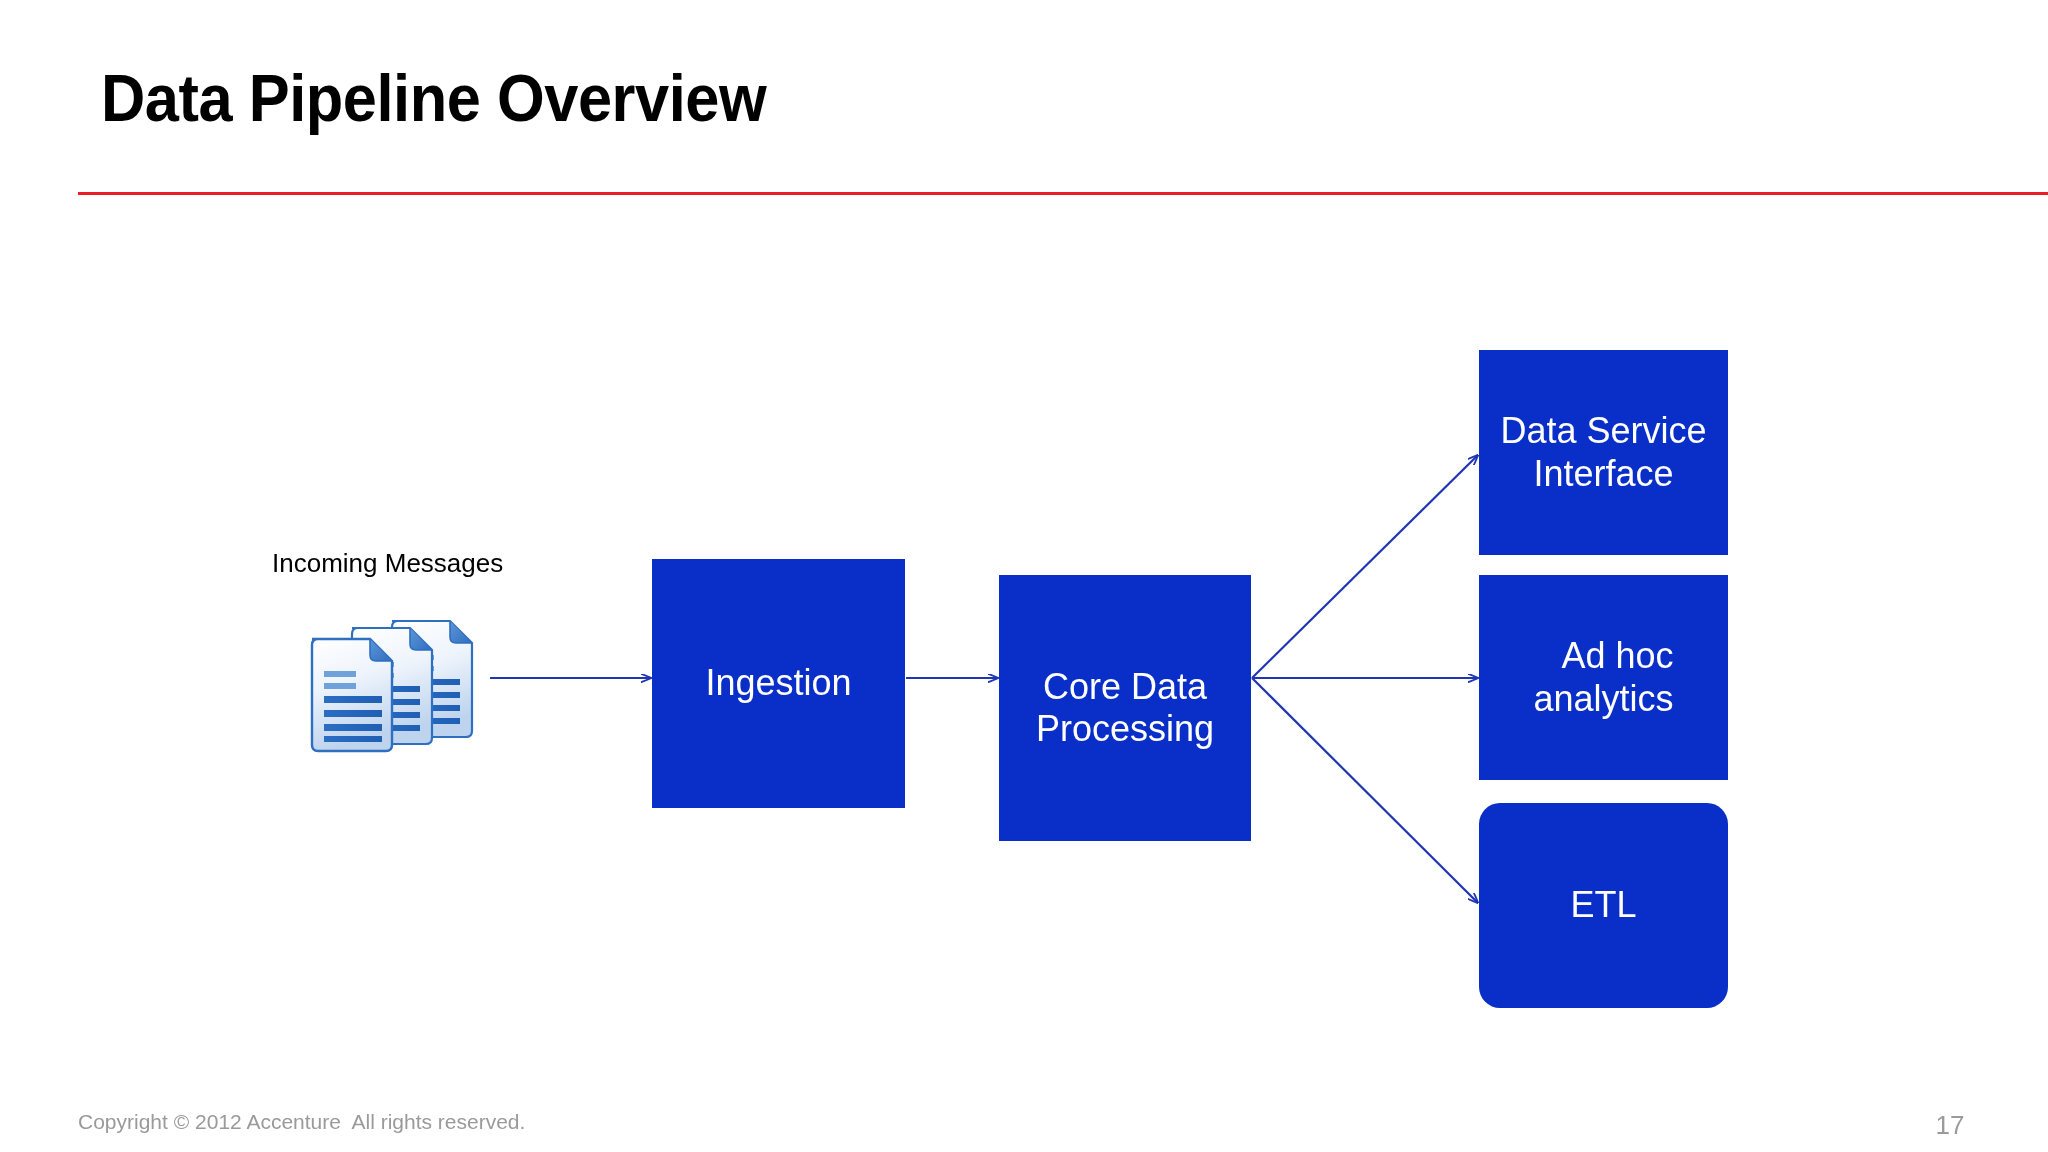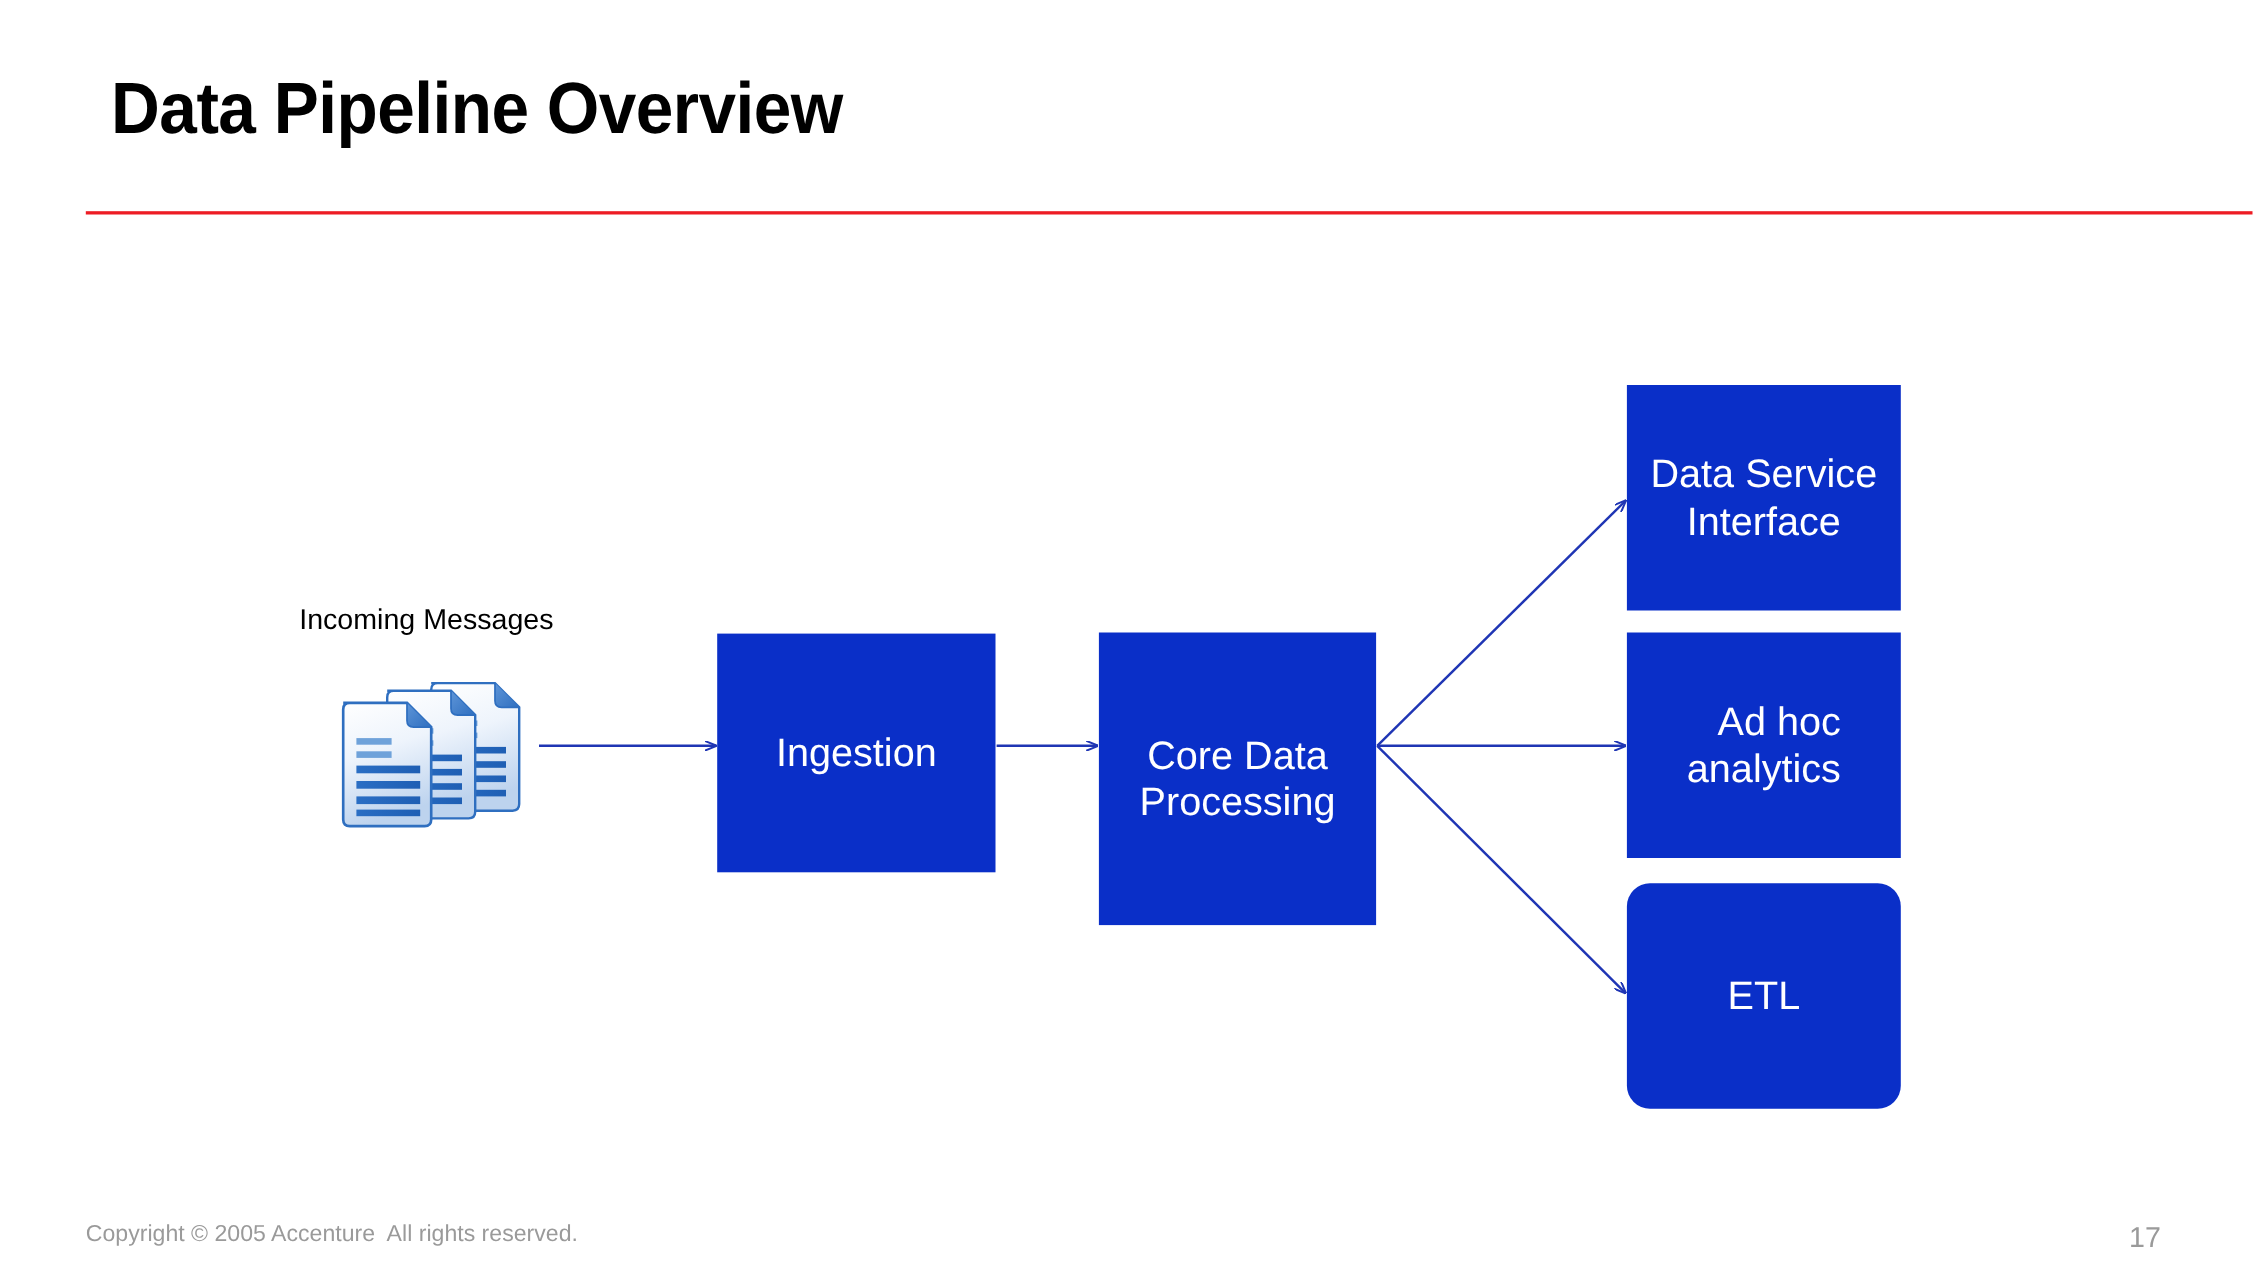--- a/index.html
+++ b/index.html
@@ -73,21 +73,21 @@
     justify-content: center;
     text-align: center;
     font-size: 36px;
     line-height: 1.18;
     font-weight: 400;
     box-sizing: border-box;
     padding: 4px 10px;
   }
   .proc-box .box-label { display: block; }
 
-  #box-ingestion        { left: 652px;  top: 576px; width: 253px; height: 217px; }
+  #box-ingestion        { left: 652px;  top: 559px; width: 253px; height: 249px; }
   #box-core-processing  { left: 999px;  top: 575px; width: 252px; height: 266px; }
   #box-data-service     { left: 1479px; top: 350px; width: 249px; height: 205px; }
   #box-adhoc            { left: 1479px; top: 575px; width: 249px; height: 205px; text-align: right; }
   #box-etl              { left: 1479px; top: 803px; width: 249px; height: 205px; border-radius: 21px; }
 
   
   #incoming-label {
     position: absolute;
     left: 272px;
     top: 548px;
@@ -234,17 +234,17 @@
         <span class="box-label">analytics</span>
       </span>
     </div>
 
     <div id="box-etl" class="proc-box">
       <span class="box-label">ETL</span>
     </div>
 
   </div>
 
-  <div id="footer-copyright">Copyright © 2005 Accenture  All rights reserved.</div>
+  <div id="footer-copyright">Copyright © 2012 Accenture  All rights reserved.</div>
 
   <div id="footer-pagenum">17</div>
 
 </div>
 
 </body></html>

